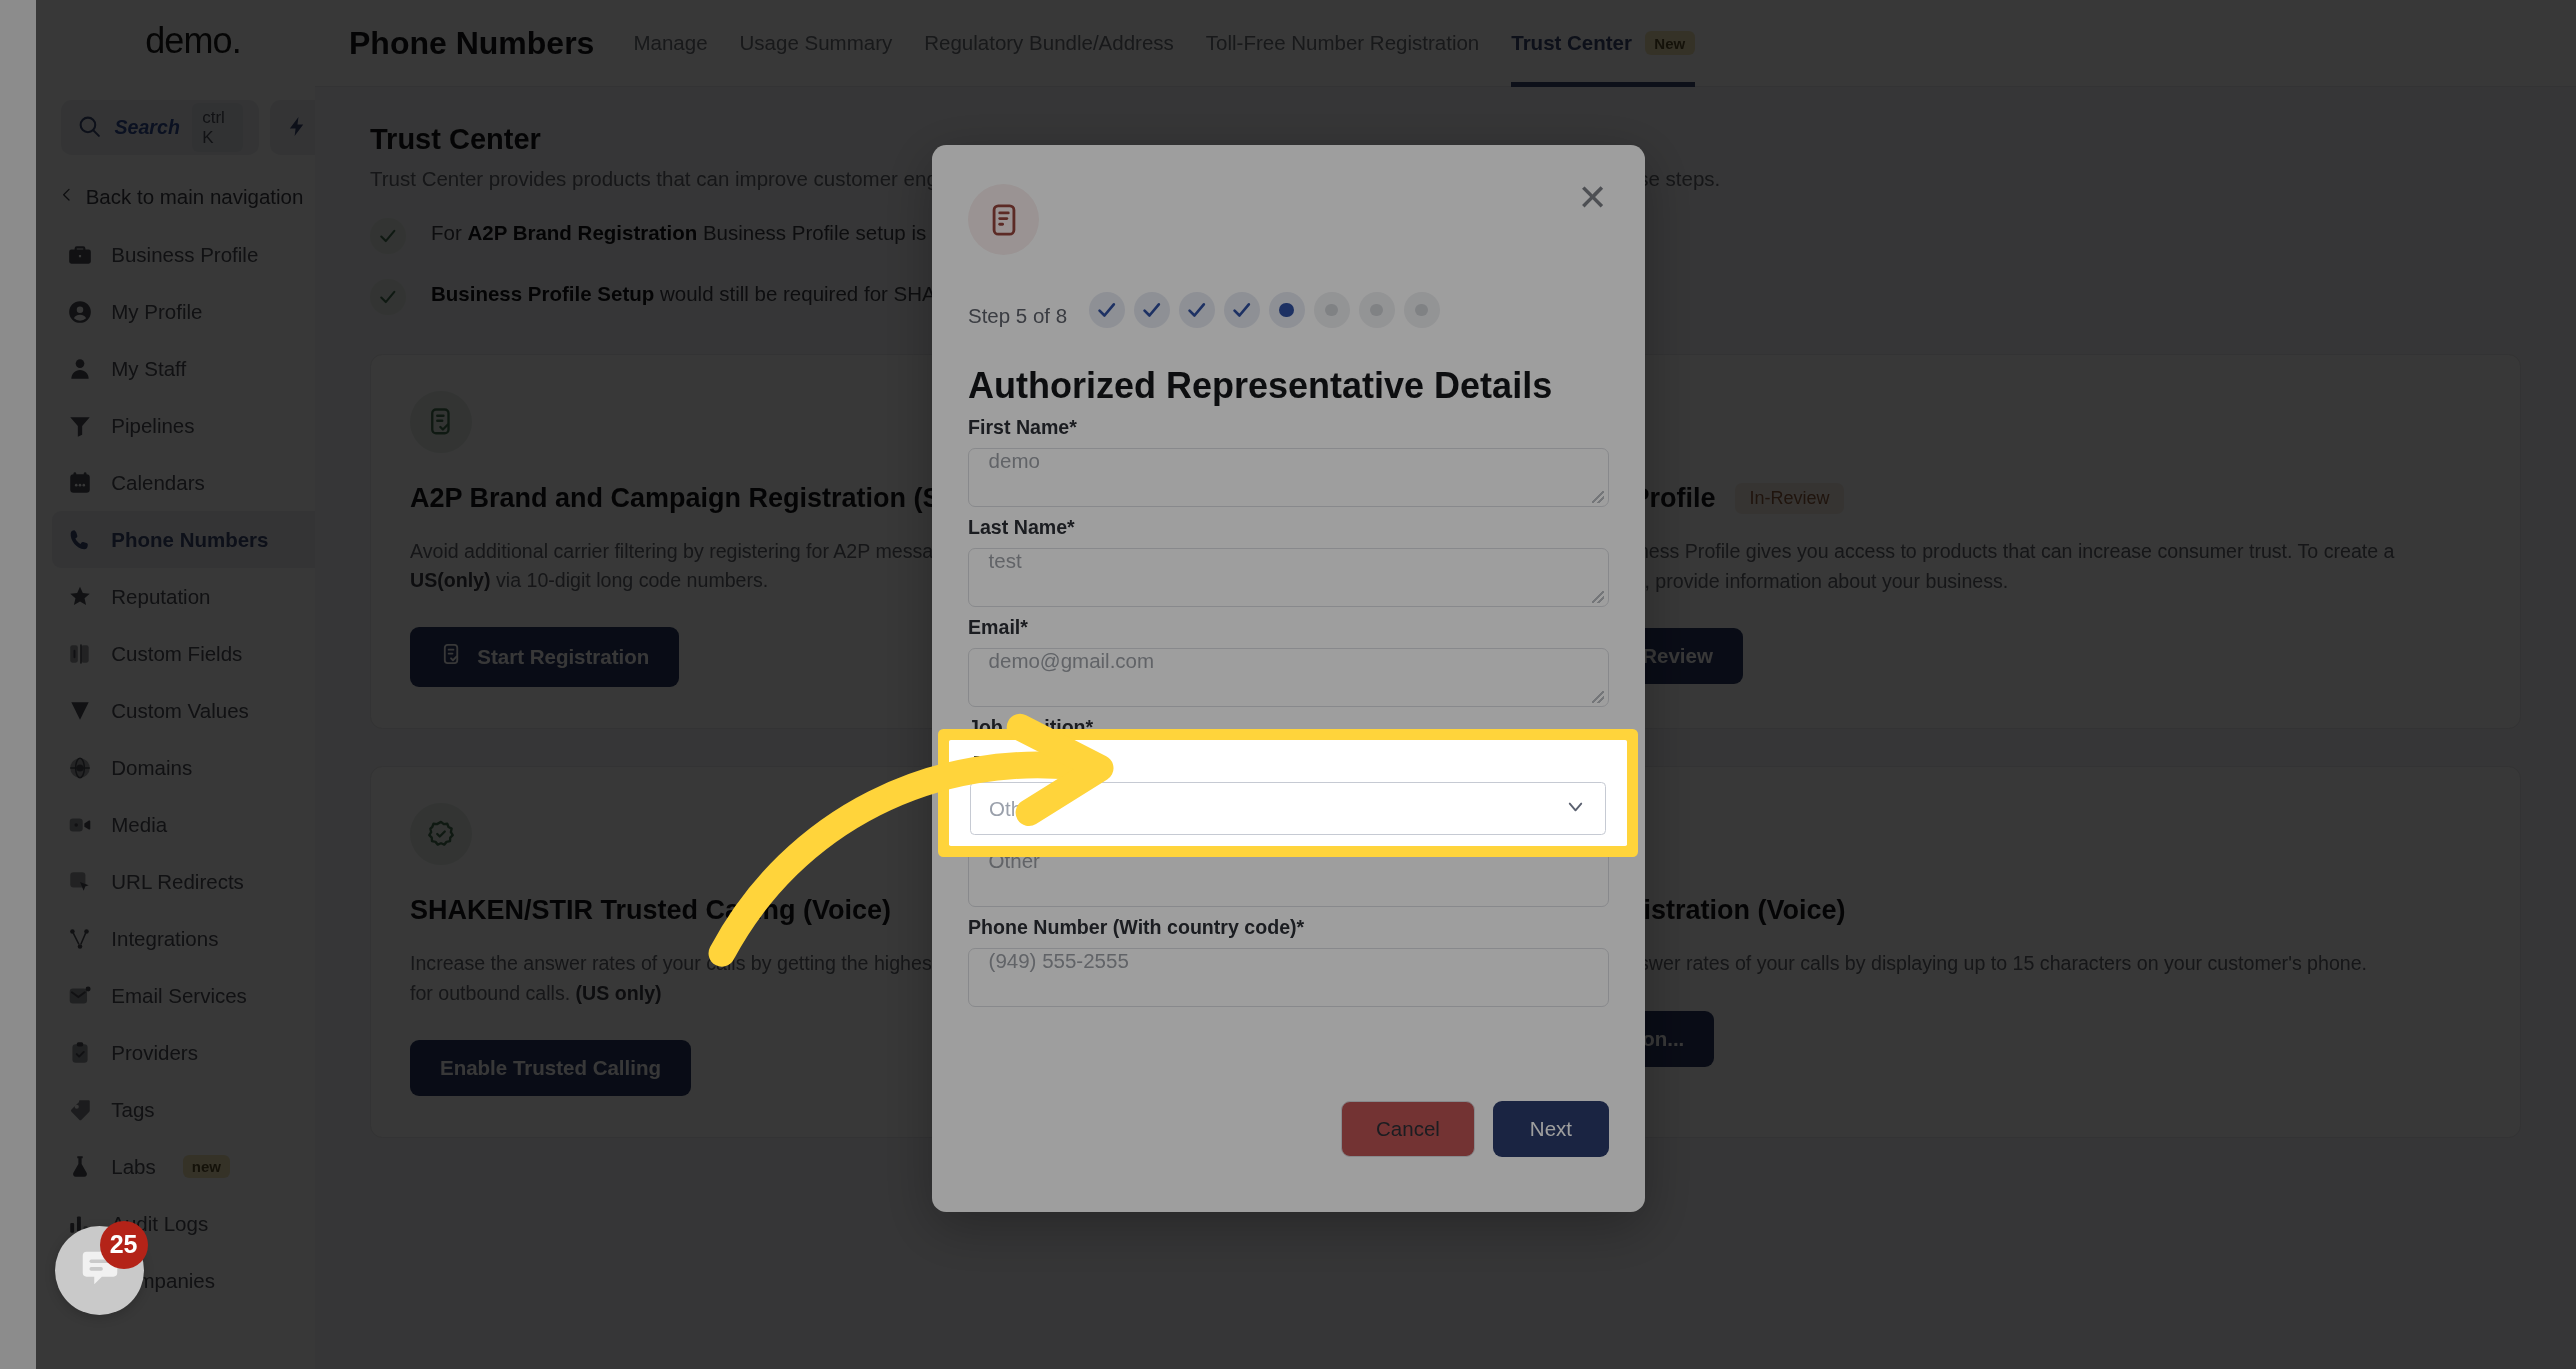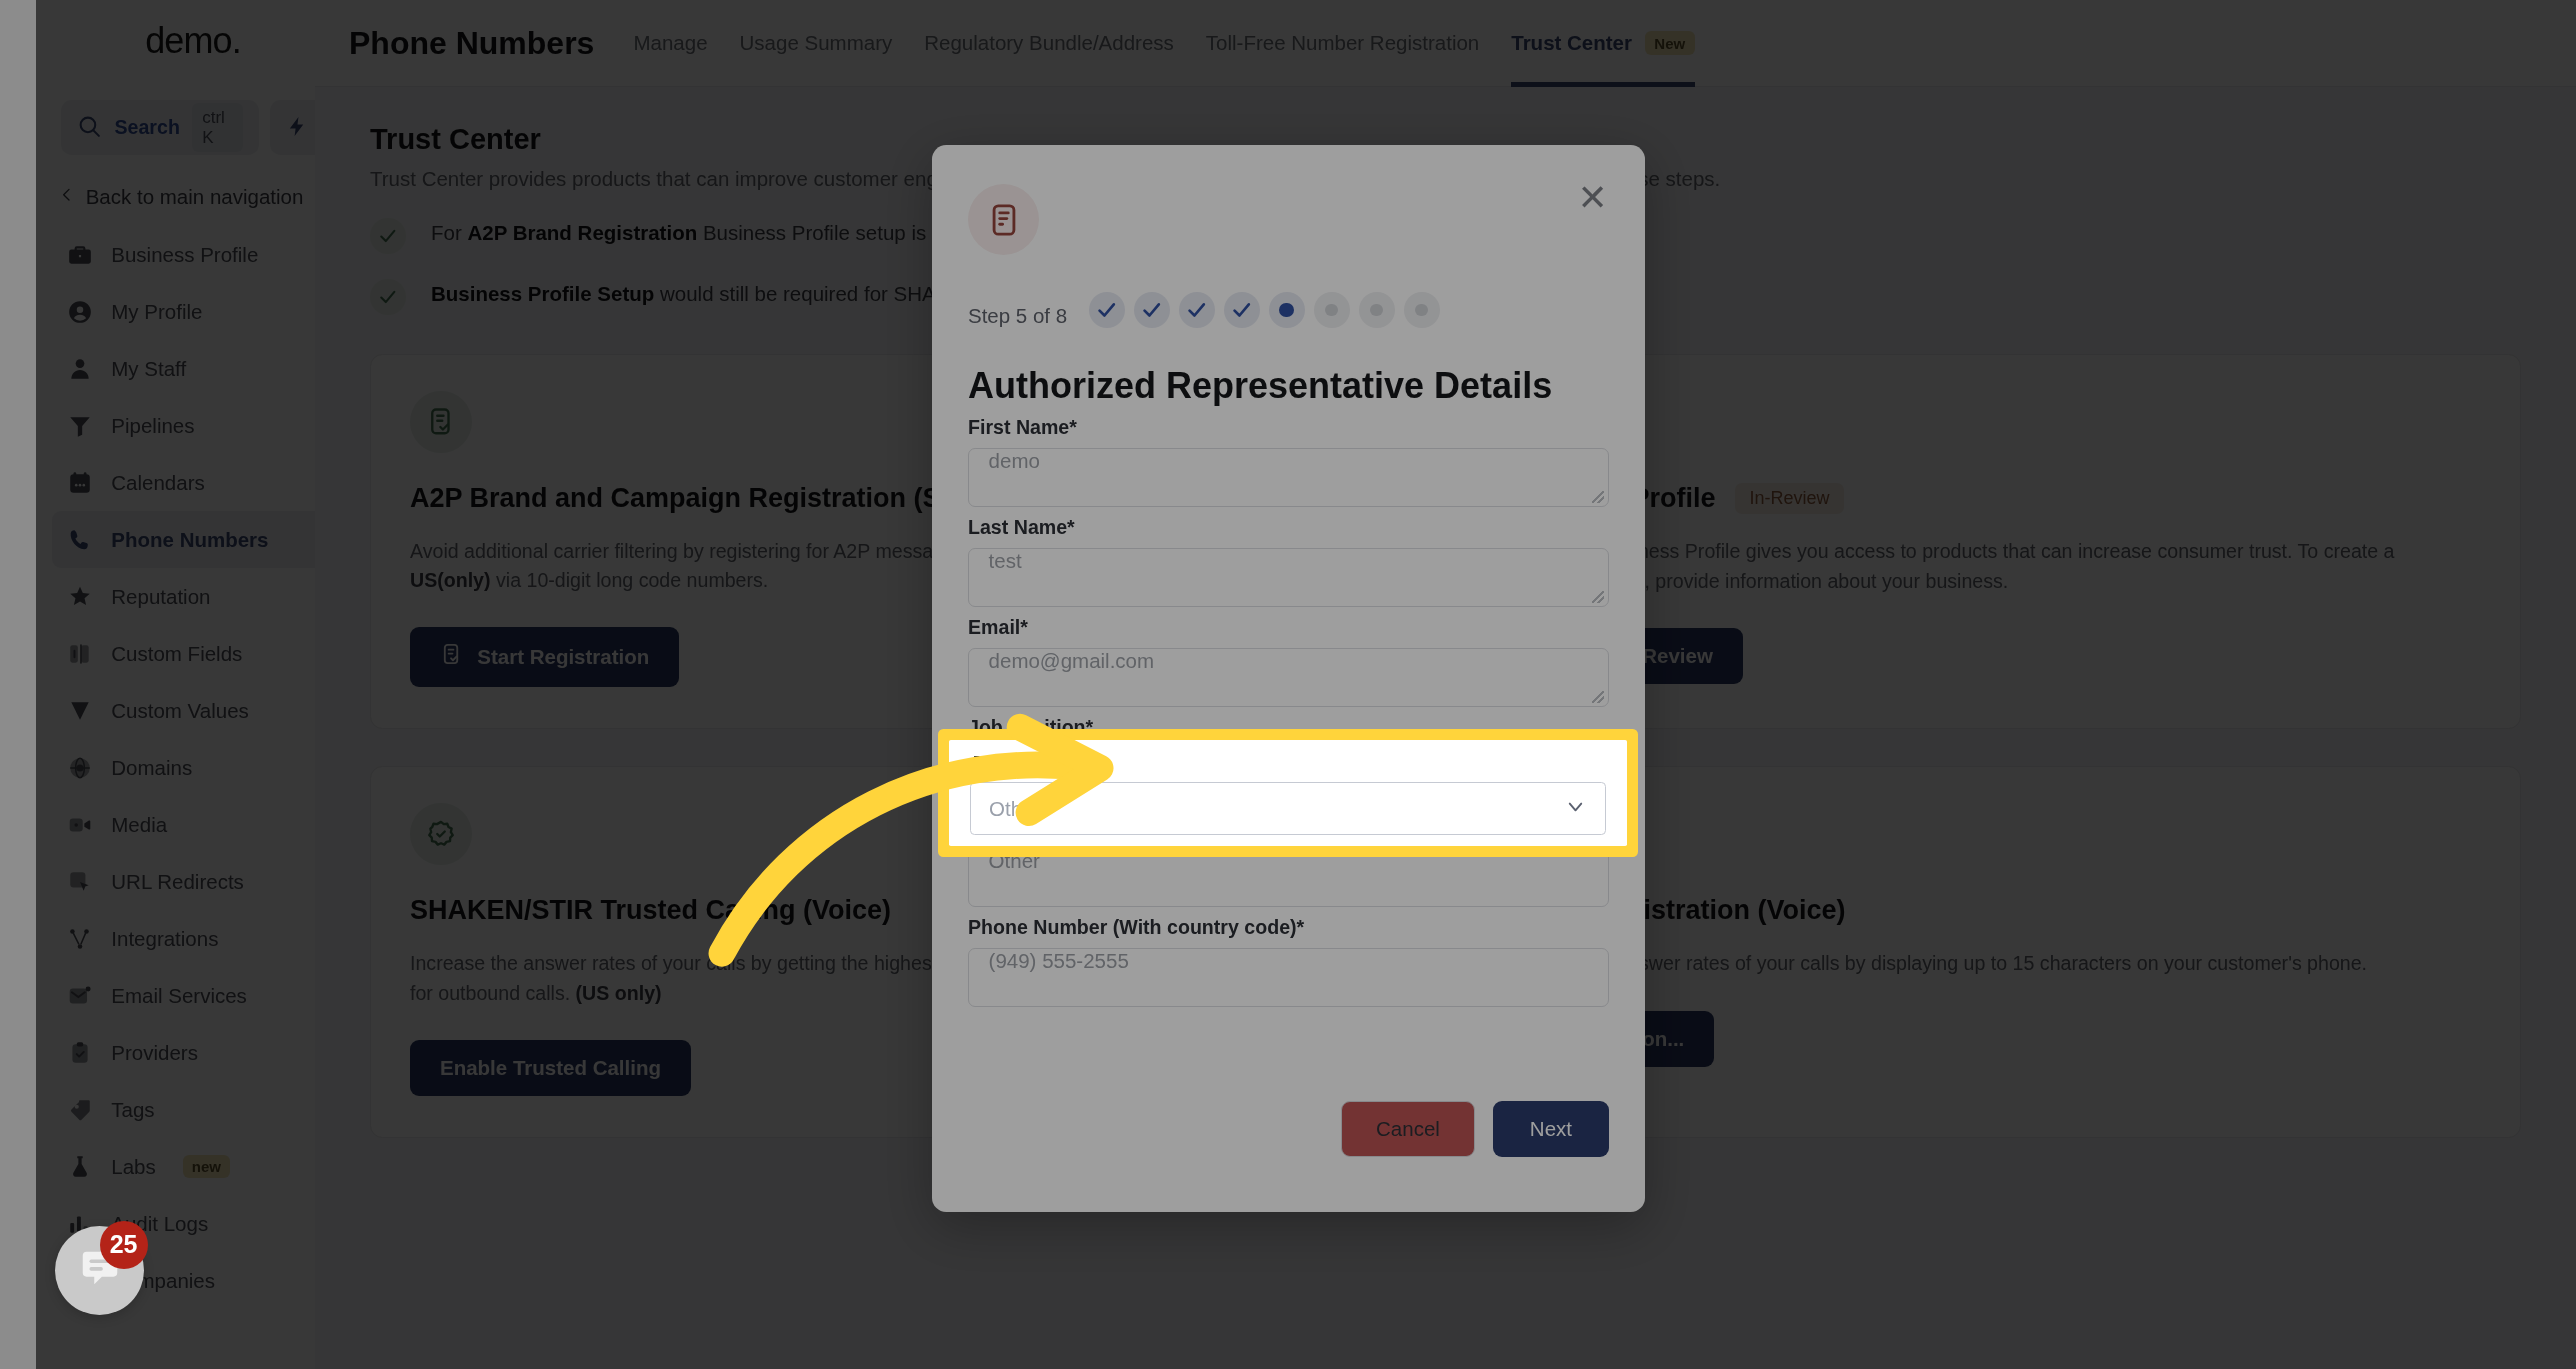--- a/index.html
+++ b/index.html
@@ -26,21 +26,21 @@
   .brand-text {
     font-size: 36px; letter-spacing: -0.9px; color:#1a1a1a;
     font-family: "Liberation Sans", sans-serif; font-weight: 300;
   }
 
   .searchrow { display:flex; gap:10.7px; padding: 18px 25px 9px 25px; align-items:center; }
   .searchbox {
     flex:1; height: 55px; background:#eef1f8; border-radius: 10.7px;
     display:flex; align-items:center; gap:12.5px; padding: 0 16px;
   }
-  .searchbox .label { color:#1d4ed8; font-size:19.6px; font-weight:700; flex:1; }
+  .searchbox .label { color:#1d4ed8; font-size:19.6px; font-weight:700; flex:1;font-style:italic; }
   .kbd {
     background:#dfe4ef; color:#4b5367; font-size:17px; border-radius:6.2px;
     padding: 4.5px 9.8px; font-weight:400;
   }
   .boltbtn {
     width:55px; height:55px; background:#eef1f8; border-radius:10.7px;
     display:flex; align-items:center; justify-content:center;
   }
 
   .backnav {

